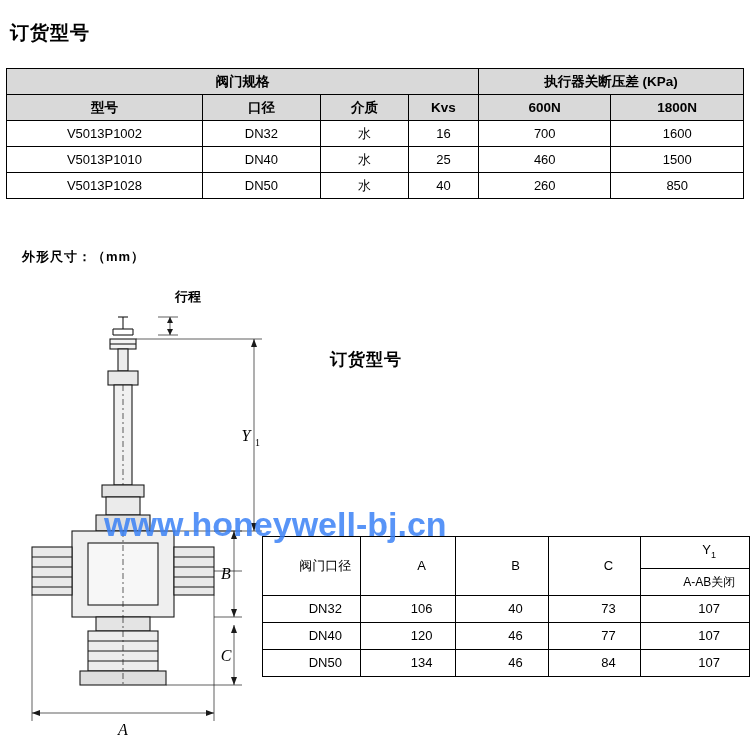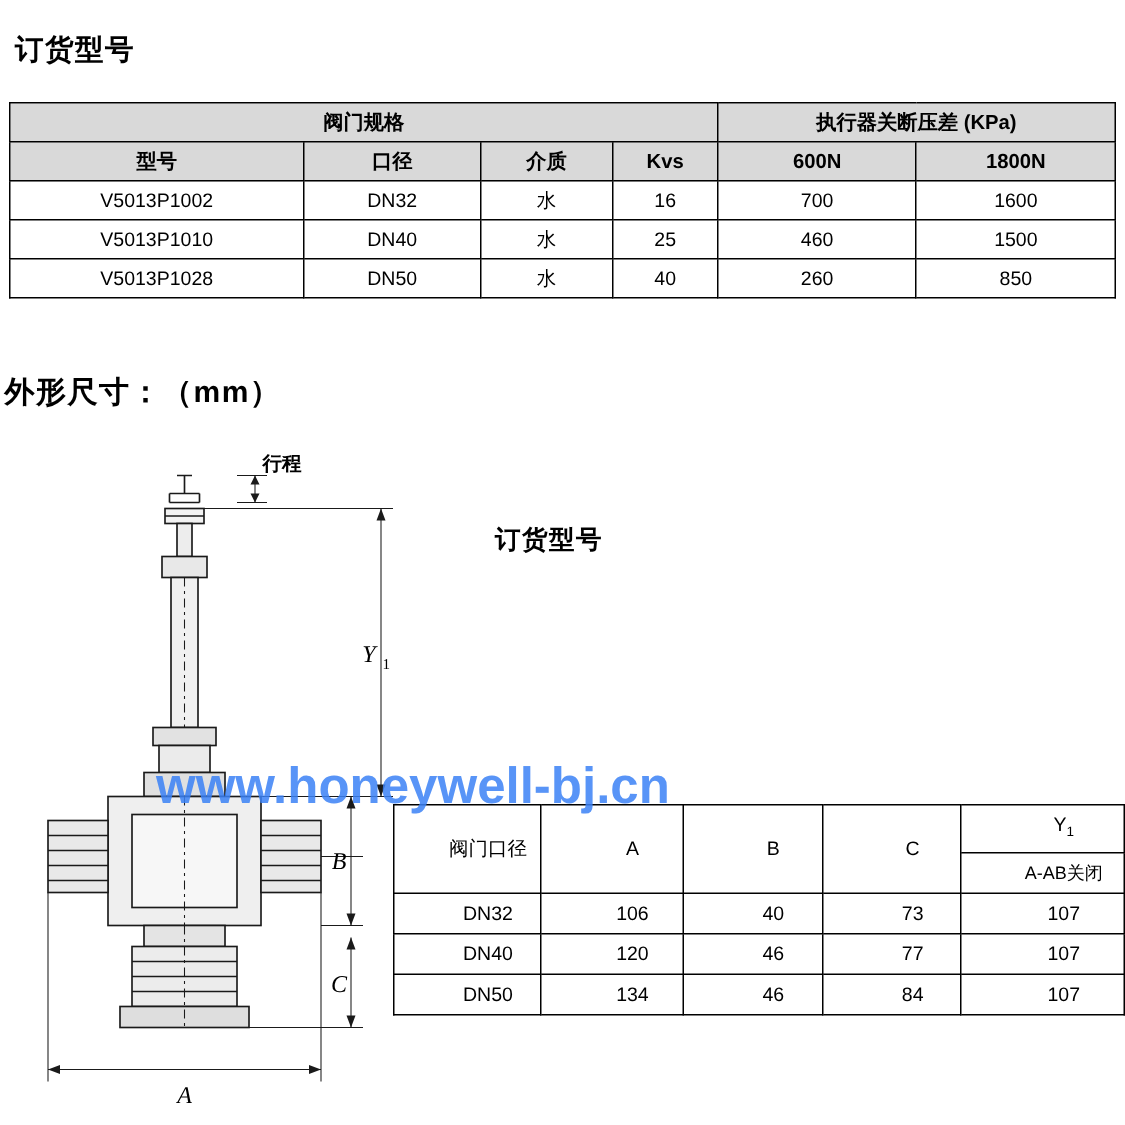--- a/index.html
+++ b/index.html
@@ -23,21 +23,21 @@
 
   
   .heading {
     position: absolute;
     font-size: 19px;
     font-weight: bold;
     letter-spacing: 1px;
     white-space: nowrap;
   }
   #h-order { left: 10px; top: 20px; }
-  #h-dim   { left: 3px; top: 248px; font-size: 20px; }
+  #h-dim   { left: 22px; top: 248px; font-size: 13px; }
 
   
   table.grid {
     border-collapse: collapse;
     position: absolute;
     font-size: 13px;
   }
   table.grid td, table.grid th {
     border: 1px solid #000000;
     text-align: center;
@@ -124,21 +124,21 @@
   }
   #drawing svg { display: block; }
 
   .lbl {
     position: absolute;
     font-size: 12px;
     white-space: nowrap;
   }
   #lbl-stroke {
     left: 175px;
-    top: 300px;
+    top: 288px;
     font-size: 13px;
     font-weight: bold;
   }
 </style>
 </head>
 <body>
 
 <div class="page">
 
   <div class="heading" id="h-order">订货型号</div>

